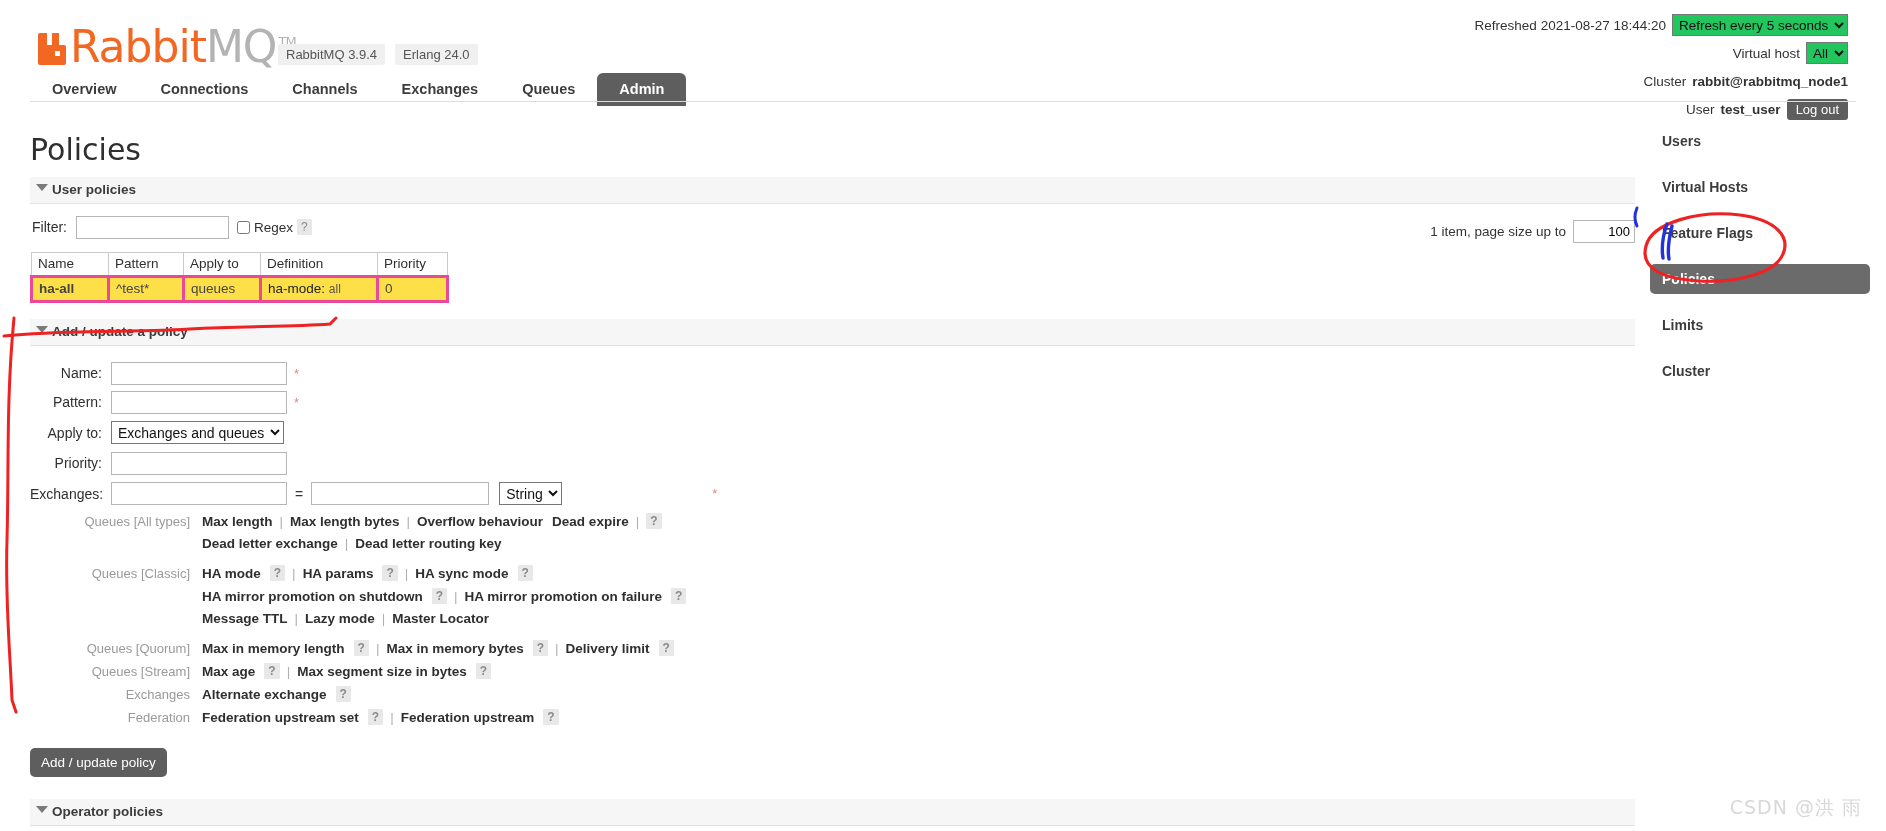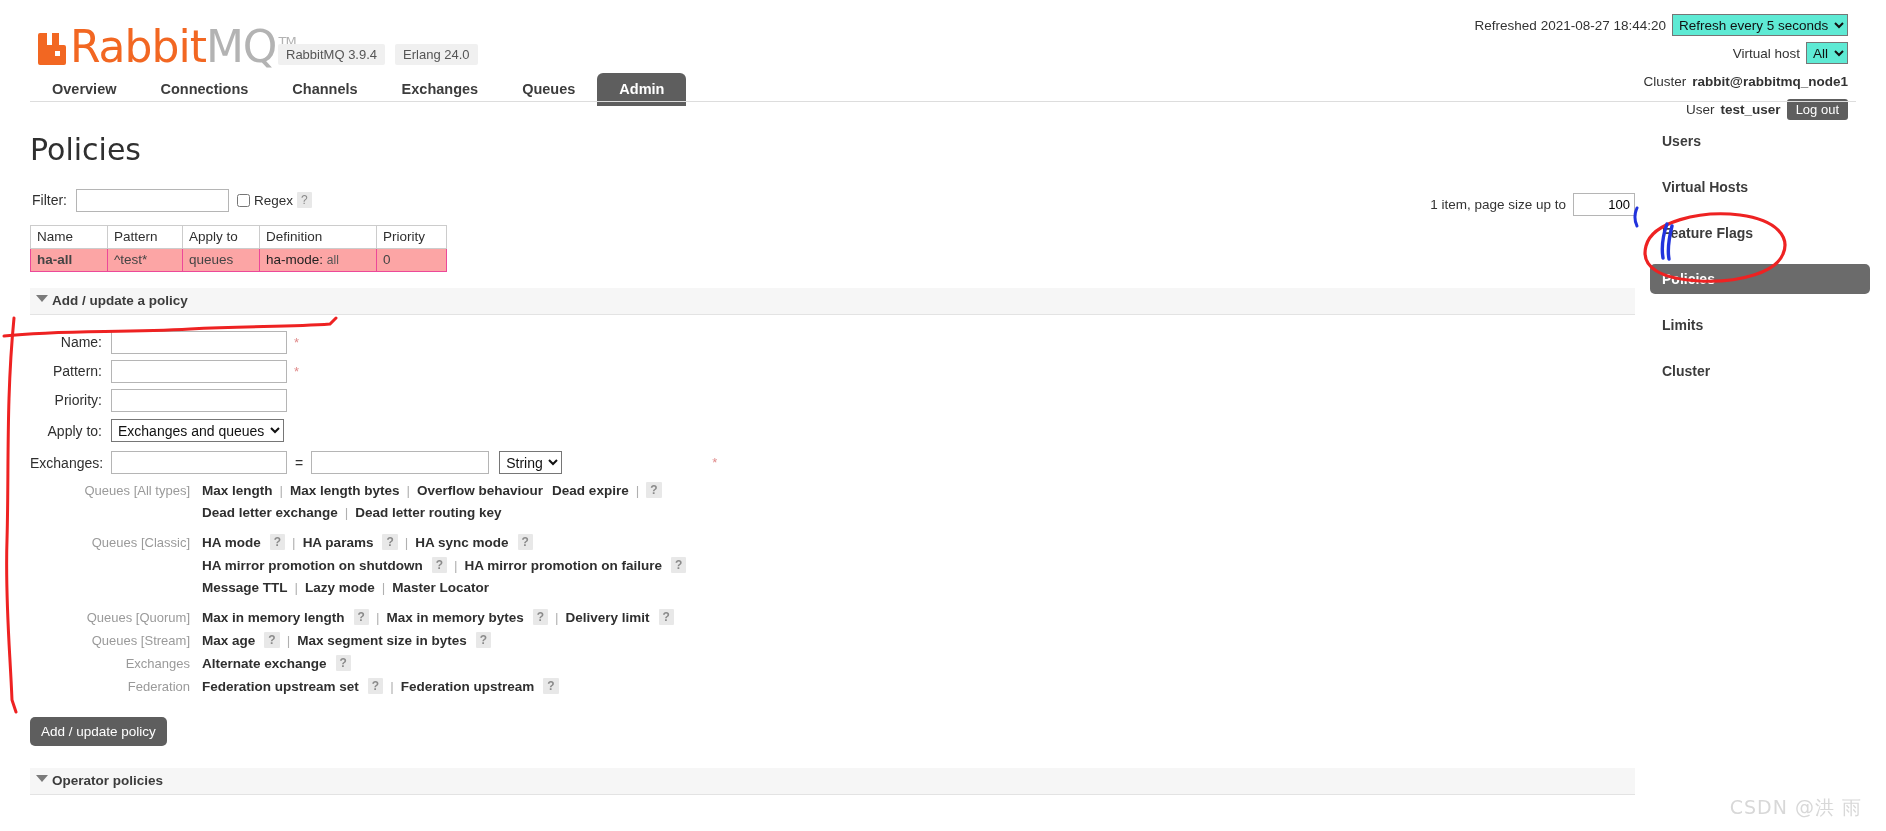--- a/index.html
+++ b/index.html
@@ -24,21 +24,21 @@
   .logo-tm{font-size:13px;color:#b3b3b3;vertical-align:super;margin-left:2px;}
   .ver-badges{position:absolute;left:278px;top:44px;display:flex;gap:10px;}
   .badge{background:#f0f0f0;color:#555;font-size:13px;padding:3px 8px;border-radius:2px;white-space:nowrap;}
 
   .hdr-right{position:absolute;right:38px;top:14px;text-align:right;font-size:13.5px;color:#333;}
   .hdr-line{display:flex;justify-content:flex-end;align-items:center;gap:6px;margin-bottom:6px;height:22px;}
   .hdr-line .lbl{color:#333;}
   .hdr-line b{font-weight:bold;}
   select.mini{
     font-family:"Liberation Sans", sans-serif;font-size:13.5px;
-    border:1px solid #767676;background:#5eead4;color:#111;padding:1px 2px;height:22px;
+    border:1px solid #767676;background:#22c55e;color:#111;padding:1px 2px;height:22px;
   }
   .logout-btn{
     background:#5e5e5e;color:#fff;border:none;border-radius:3px;
     font-family:"Liberation Sans", sans-serif;font-size:13px;
     padding:3px 9px;cursor:pointer;
   }
 
   
   .tabs{position:absolute;left:30px;top:73px;display:flex;align-items:flex-end;}
   .tab{
@@ -76,21 +76,21 @@
     width:52px;height:19px;border:1px solid #b5b5b5;text-align:right;
     font-family:"Liberation Sans", sans-serif;font-size:13px;padding:1px 4px;
   }
 
   
   table.policies{border-collapse:collapse;margin-top:4px;font-size:13.5px;}
   table.policies th{
     border:1px solid #ccc;background:#fff;text-align:left;font-weight:400;
     padding:3px 8px 4px 6px;color:#2f2f2f;
   }
-  table.policies td{border:1px solid #ec4899;padding:3px 8px 4px 6px;background:#fca5a5;color:#444;}
+  table.policies td{border:3px solid #ec4899;padding:3px 8px 4px 6px;background:#fde047;color:#444;}
   td.c-name{font-weight:bold;color:#1f1f1f;}
   .defn-key{color:#222;}
   .defn-val{color:#555;font-size:12px;}
 
   
   .form{margin-top:16px;}
   .frow{display:flex;align-items:center;margin-bottom:7px;height:22px;}
   .flabel{width:72px;text-align:right;font-size:14px;color:#2f2f2f;margin-right:9px;}
   input.ftext{
     width:168px;height:19px;border:1px solid #b5b5b5;background:#fff;
@@ -191,20 +191,24 @@
       <div class="tab">Queues</div>
       <div class="tab active">Admin</div>
     </div>
     <div class="tabs-rule"></div>
   </div>
 
   <div class="main">
 
     <h1 class="page-title">Policies</h1>
 
+    <div class="section-head">
+      <span class="caret"></span>
+      <span>User policies</span>
+    </div>
 
     <div class="filter-row">
       <span class="filter-label">Filter:</span>
       <input class="filter-box" type="text" value="" style="">
       <span class="regex-wrap">
         <input type="checkbox" style="">
         <span>Regex</span>
         <span class="qmark">?</span>
       </span>
       <span class="pager">
@@ -246,29 +250,29 @@
       <div class="frow">
         <span class="flabel">Name:</span>
         <input class="ftext" type="text" value="" style="">
         <span class="req">*</span>
       </div>
       <div class="frow">
         <span class="flabel">Pattern:</span>
         <input class="ftext" type="text" value="" style="">
         <span class="req">*</span>
       </div>
-      <div class="frow">
-        <span class="flabel">Priority:</span>
-        <input class="ftext" type="text" value="" style="">
-      </div>
       <div class="frow" style="height:25px">
         <span class="flabel">Apply to:</span>
         <select class="fselect">
           <option>Exchanges and queues</option>
         </select>
+      </div>
+      <div class="frow">
+        <span class="flabel">Priority:</span>
+        <input class="ftext" type="text" value="" style="">
       </div>
       <div class="frow" style="height:25px">
         <span class="flabel">Exchanges:</span>
         <input class="ftext" type="text" value="" style="">
         <span class="eq">=</span>
         <input class="dval" type="text" value="" style="">
         <select class="fselect" style="margin-left:10px">
           <option>String</option>
         </select>
         <span class="req" style="margin-left:150px">*</span>

